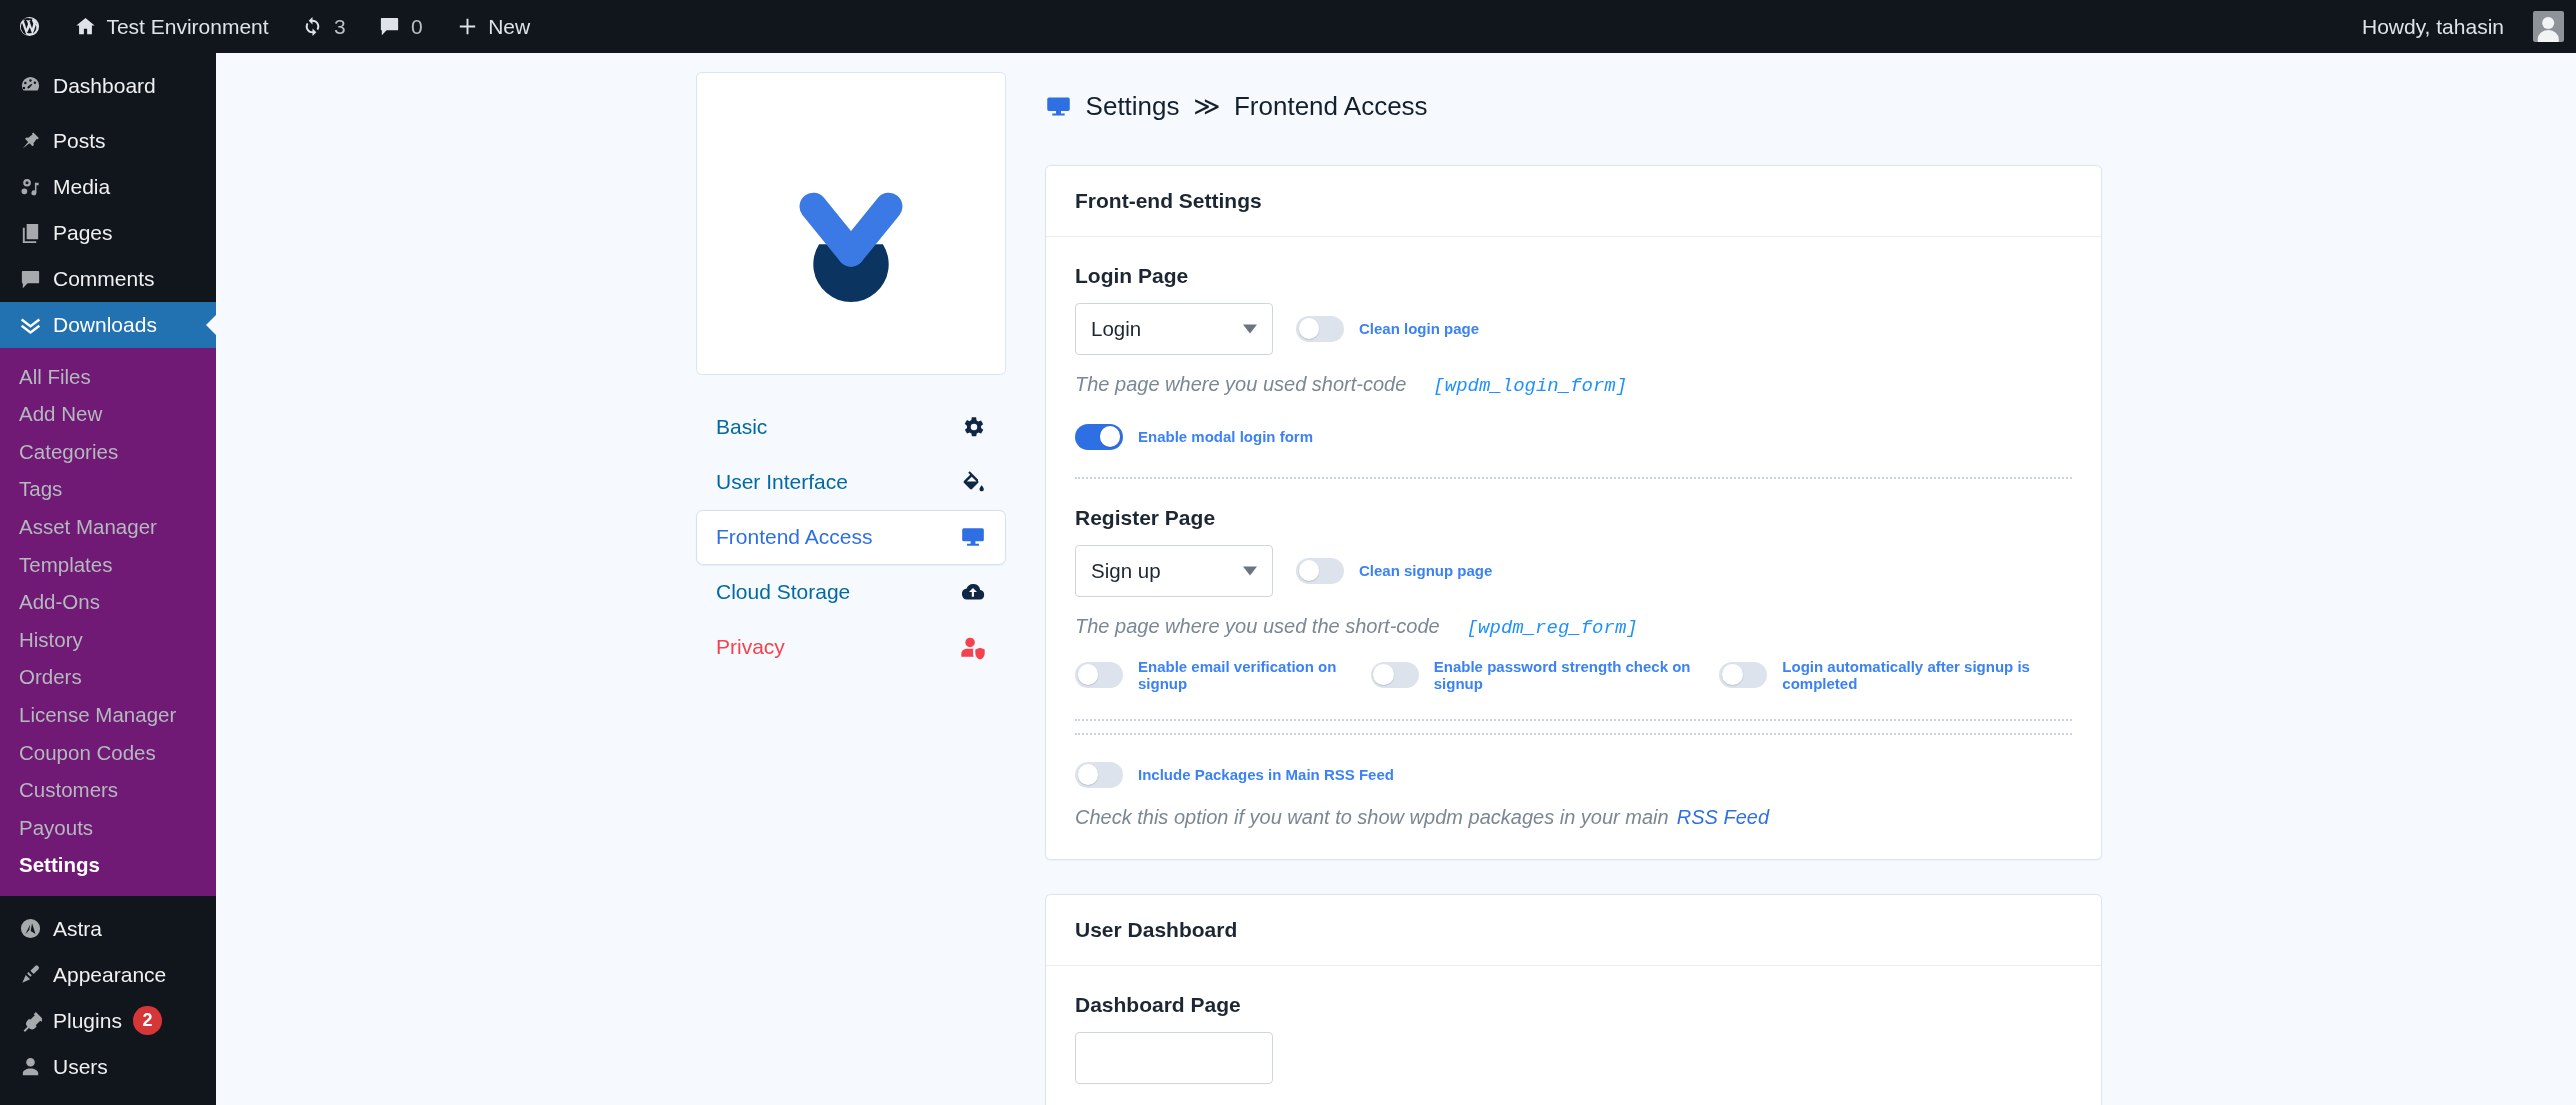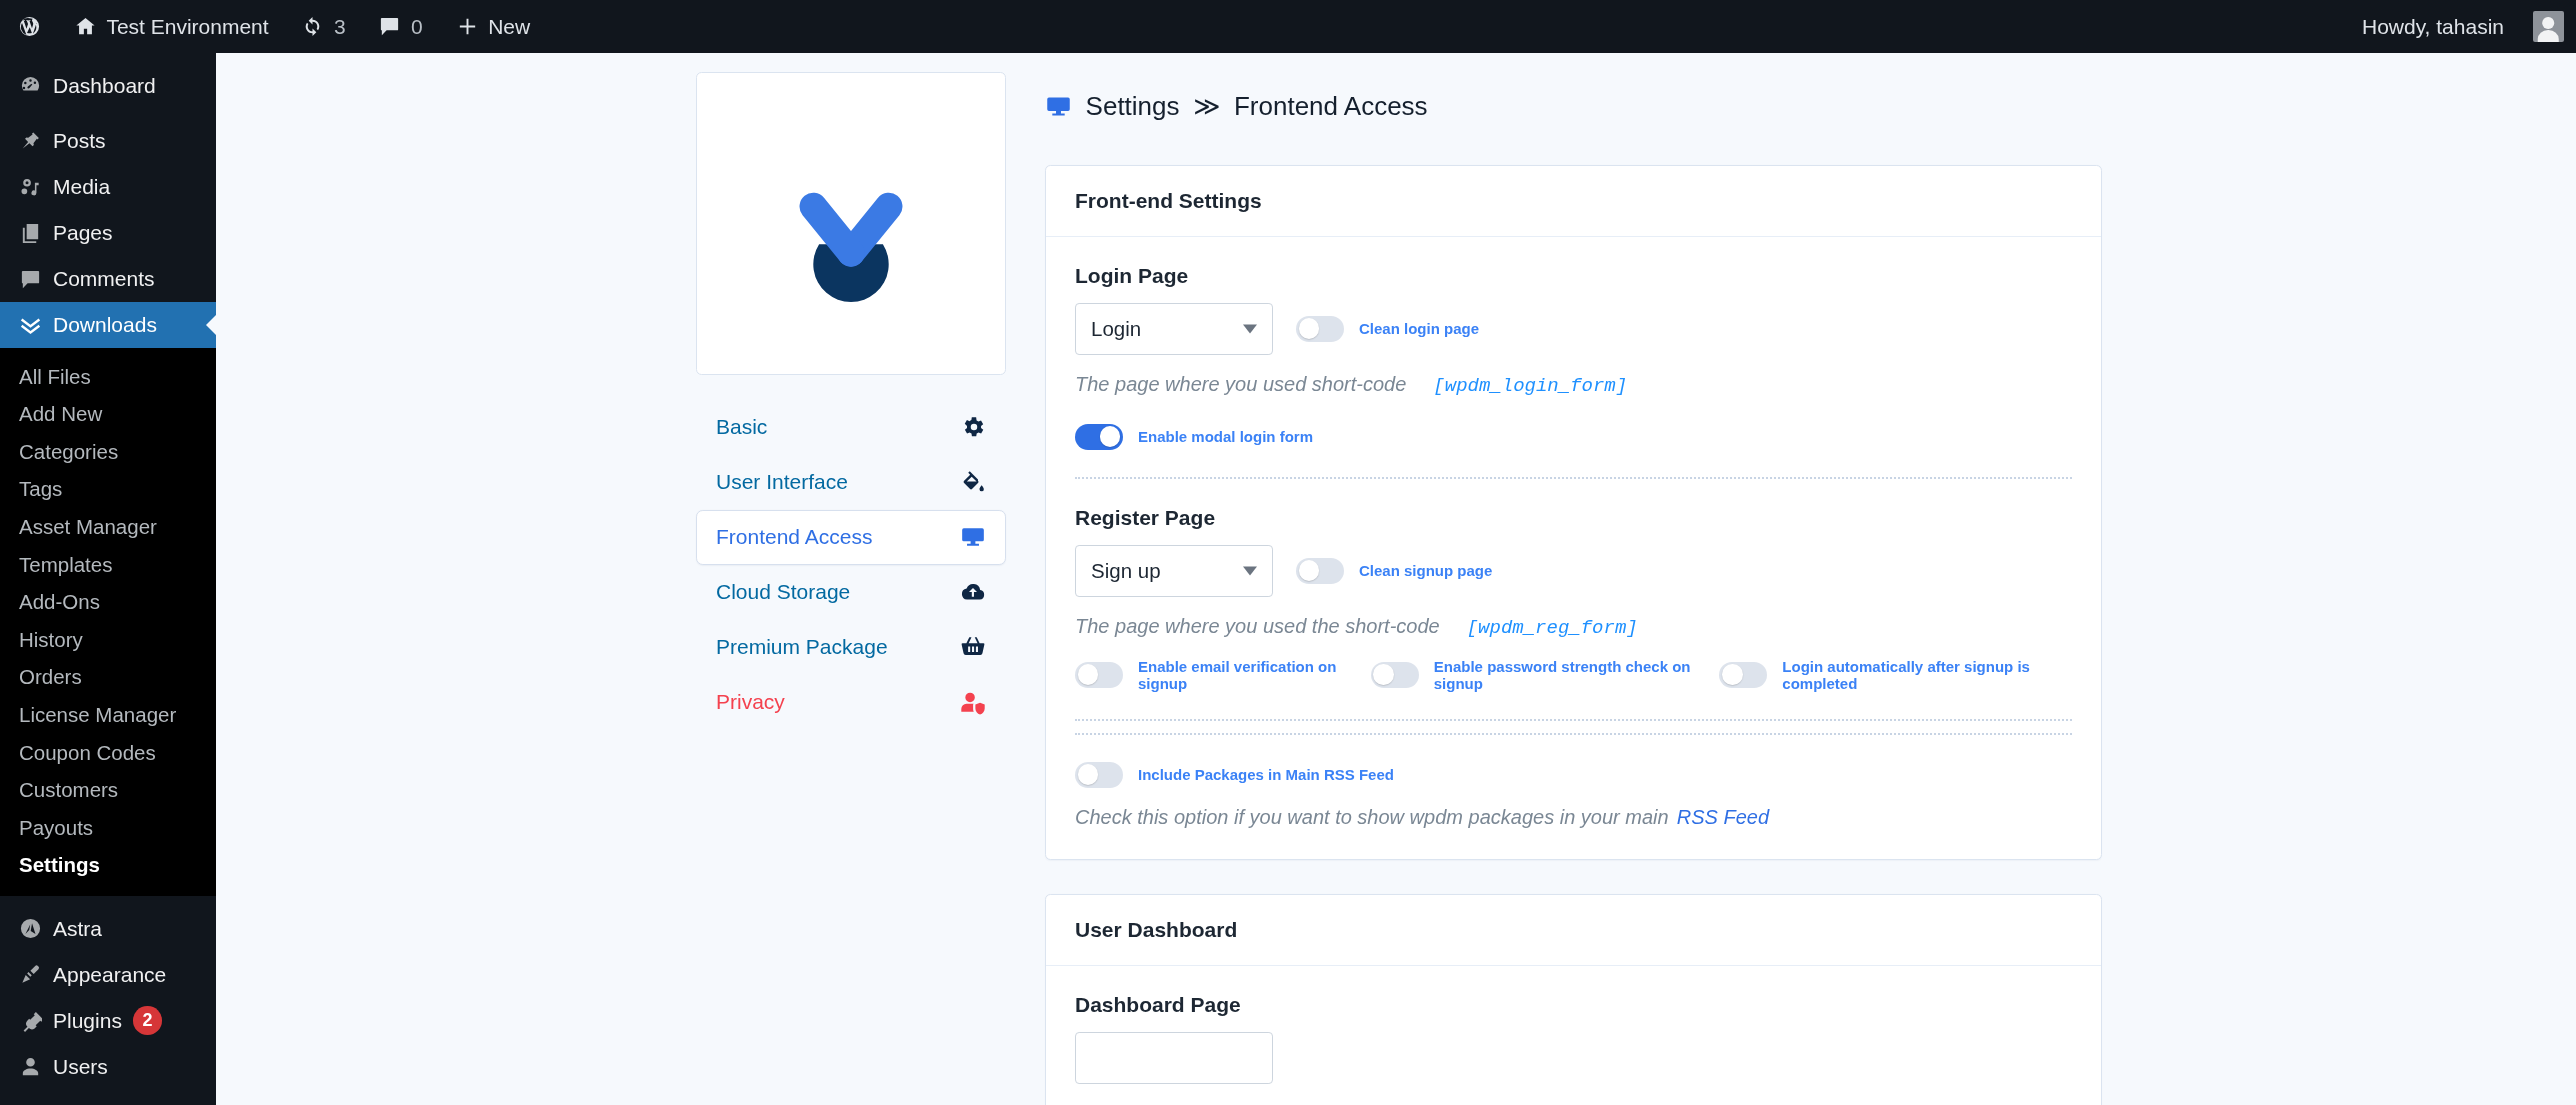--- a/index.html
+++ b/index.html
@@ -68,21 +68,21 @@
     background: #2271b1; color: #fff; font-weight: 400;
   }
   .menu-item.current .mi-icon { color: #fff; }
   .menu-item.current::after {
     content: ""; position: absolute; right: -0.7px; top: 50%;
     transform: translateY(-50%);
     border: 11px solid transparent;
     border-right-color: #f6f9fd;
   }
   .menu-sep { height: 9.6px; }
-  .submenu { background: #000000; padding: 9.6px 0 12.3px 0; }
+  .submenu { background: #701a75; padding: 9.6px 0 12.3px 0; }
   .submenu a {
     display: block; padding: 6.8px 0 6.8px 19px;
     color: #b4b9be; font-size: 20.5px; text-decoration: none;
   }
   .submenu a.current { color: #fff; font-weight: bold; }
   .badge-red {
     display: inline-flex; align-items: center; justify-content: center;
     min-width: 29px; height: 29px; margin-left: 11px;
     padding: 0 8.2px;
     background: #d63638; color: #fff;
@@ -445,28 +445,20 @@
 
         <a class="nav-item">
           <span class="nav-label">Cloud Storage</span>
           <span class="nav-icon">
             <svg class="icon-svg" viewBox="0 0 24 24">
                 <path d="M18.6 10.1A6.5 6.5 0 0 0 6.1 8.7 5.2 5.2 0 0 0 6.5 19h11.8a4.5 4.5 0 0 0 .3-8.9zM12.9 12v4.3h-2V12H8.3L12 8.2l3.7 3.8h-2.8z"></path>
               </svg>
           </span>
         </a>
 
-        <a class="nav-item">
-          <span class="nav-label">Premium Package</span>
-          <span class="nav-icon">
-            <svg class="icon-svg" viewBox="0 0 24 24">
-                <path d="M8.6 3 5.9 8.5H2.5a1 1 0 0 0-1 1.2l1.8 8.1a2 2 0 0 0 2 1.6h13.4a2 2 0 0 0 2-1.6l1.8-8.1a1 1 0 0 0-1-1.2h-3.4L15.4 3h-1.8l2.6 5.5H8l2.6-5.5H8.6zM7.5 11.6h1.9v5H7.5v-5zm3.6 0H13v5h-1.9v-5zm3.6 0h1.9v5h-1.9v-5z"></path>
-              </svg>
-          </span>
-        </a>
 
         <a class="nav-item danger">
           <span class="nav-label">Privacy</span>
           <span class="nav-icon">
             <svg class="icon-svg" viewBox="0 0 24 24">
                 <path d="M9.3 12.2a4.4 4.4 0 1 0 0-8.8 4.4 4.4 0 0 0 0 8.8zm3.3 1.5H6A4.8 4.8 0 0 0 1.2 18.5V21h11.5a6 6 0 0 1-.6-2.6v-4.2l.5-.5zm5.9-1.1-4.3 1.6v3.7c0 2.6 1.8 5 4.3 5.6 2.5-.6 4.3-3 4.3-5.6v-3.7l-4.3-1.6z"></path>
               </svg>
           </span>
         </a>
 

